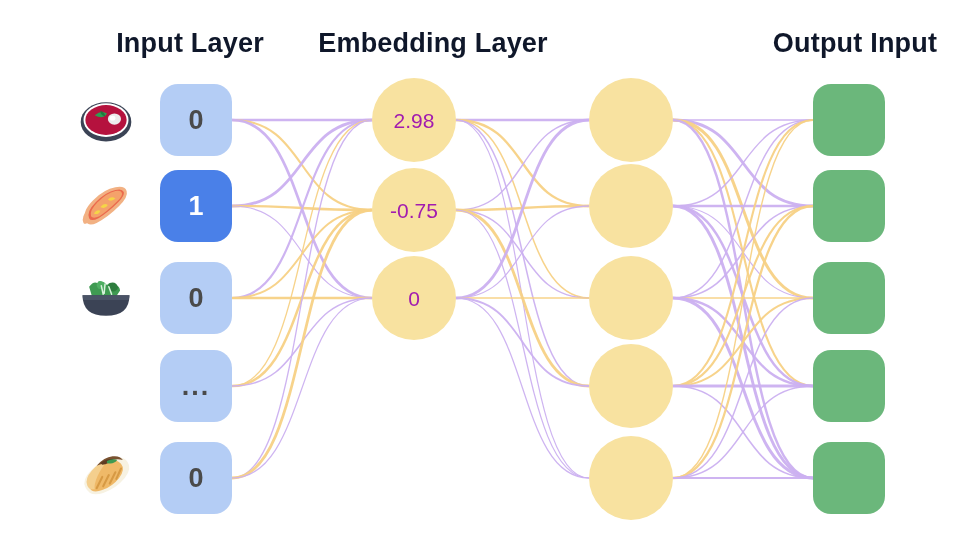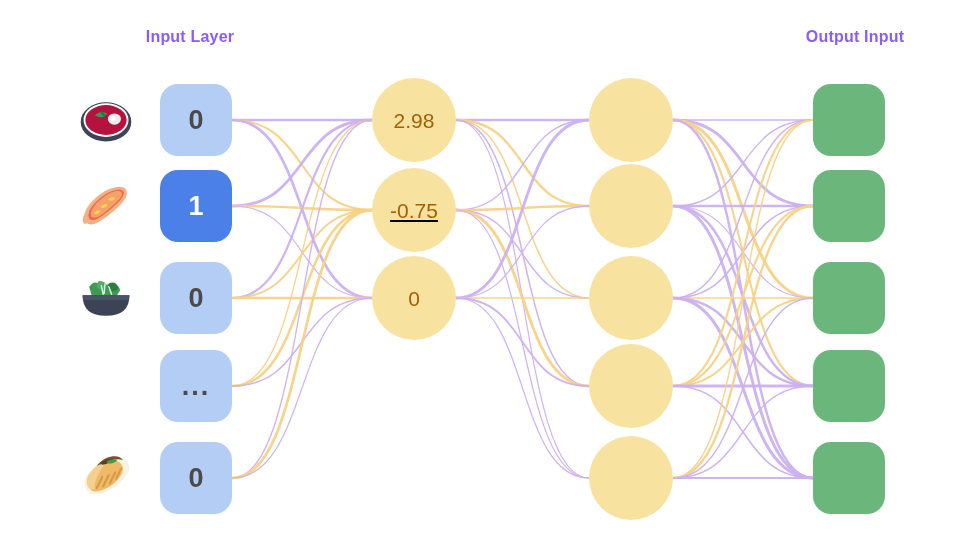--- a/index.html
+++ b/index.html
@@ -15,23 +15,23 @@
     width: 960px;
     height: 540px;
     background: #ffffff;
     overflow: hidden;
   }
   
   .layer-title {
     position: absolute;
     top: 28px;
     transform: translateX(-50%);
-    font-size: 16px;
+    font-size: 27px;
     font-weight: bold;
-    color: #8b5cf6;
+    color: #0f172a;
     letter-spacing: 0.2px;
     white-space: nowrap;
   }
   
   #edges {
     position: absolute;
     left: 0;
     top: 0;
     width: 960px;
     height: 540px;
@@ -76,41 +76,42 @@
     width: 84px;
     height: 84px;
     border-radius: 50%;
     background: #f8e2a0;
     display: flex;
     align-items: center;
     justify-content: center;
   }
   .node-circle .val {
     font-size: 21px;
-    color: #a16207;
+    color: #a21caf;
     line-height: 1;
   }
   
   .food-icon {
     position: absolute;
     width: 60px;
     height: 60px;
   }
   .food-icon svg {
     display: block;
     width: 60px;
     height: 60px;
   }
 </style>
 </head>
 <body>
 
 <div id="canvas">
 
   <div class="layer-title" style="left:190px;">Input Layer</div>
+  <div class="layer-title" style="left:433px;">Embedding Layer</div>
   <div class="layer-title" style="left:855px;">Output Input</div>
 
   <svg id="edges" viewBox="0 0 960 540" xmlns="http://www.w3.org/2000/svg">
       <path d="M 232 120 C 309 120, 295 120, 372 120" stroke="#cbb0f0" stroke-width="2.439103317837745" fill="none" stroke-linecap="round" opacity="0.95"></path>
       <path d="M 232 120 C 309 120, 295 210, 372 210" stroke="#f7d185" stroke-width="2.1218250815392588" fill="none" stroke-linecap="round" opacity="0.95"></path>
       <path d="M 232 120 C 309 120, 295 298, 372 298" stroke="#cbb0f0" stroke-width="2.7027887112939677" fill="none" stroke-linecap="round" opacity="0.95"></path>
       <path d="M 232 206 C 309 206, 295 120, 372 120" stroke="#cbb0f0" stroke-width="2.863613105594932" fill="none" stroke-linecap="round" opacity="0.95"></path>
       <path d="M 232 206 C 309 206, 295 210, 372 210" stroke="#f7d185" stroke-width="2.266092521448663" fill="none" stroke-linecap="round" opacity="0.95"></path>
       <path d="M 232 206 C 309 206, 295 298, 372 298" stroke="#cbb0f0" stroke-width="1.222293233881841" fill="none" stroke-linecap="round" opacity="0.95"></path>
       <path d="M 232 298 C 309 298, 295 120, 372 120" stroke="#cbb0f0" stroke-width="2.202313185204898" fill="none" stroke-linecap="round" opacity="0.95"></path>
@@ -221,21 +222,21 @@
   <div class="node-box input-box" style="left:160px; top:350px;">
     <span class="val dots">...</span>
   </div>
   <div class="node-box input-box" style="left:160px; top:442px;">
     <span class="val">0</span>
   </div>
 
   <div class="node-circle" style="left:372px; top:78px;">
     <span class="val">2.98</span>
   </div>
-  <div class="node-circle" style="left:372px; top:168px;text-decoration:underline;">
+  <div class="node-circle" style="left:372px; top:168px;">
     <span class="val">-0.75</span>
   </div>
   <div class="node-circle" style="left:372px; top:256px;">
     <span class="val">0</span>
   </div>
 
   <div class="node-circle" style="left:589px; top:78px;">
     <span class="val"></span>
   </div>
   <div class="node-circle" style="left:589px; top:164px;">

